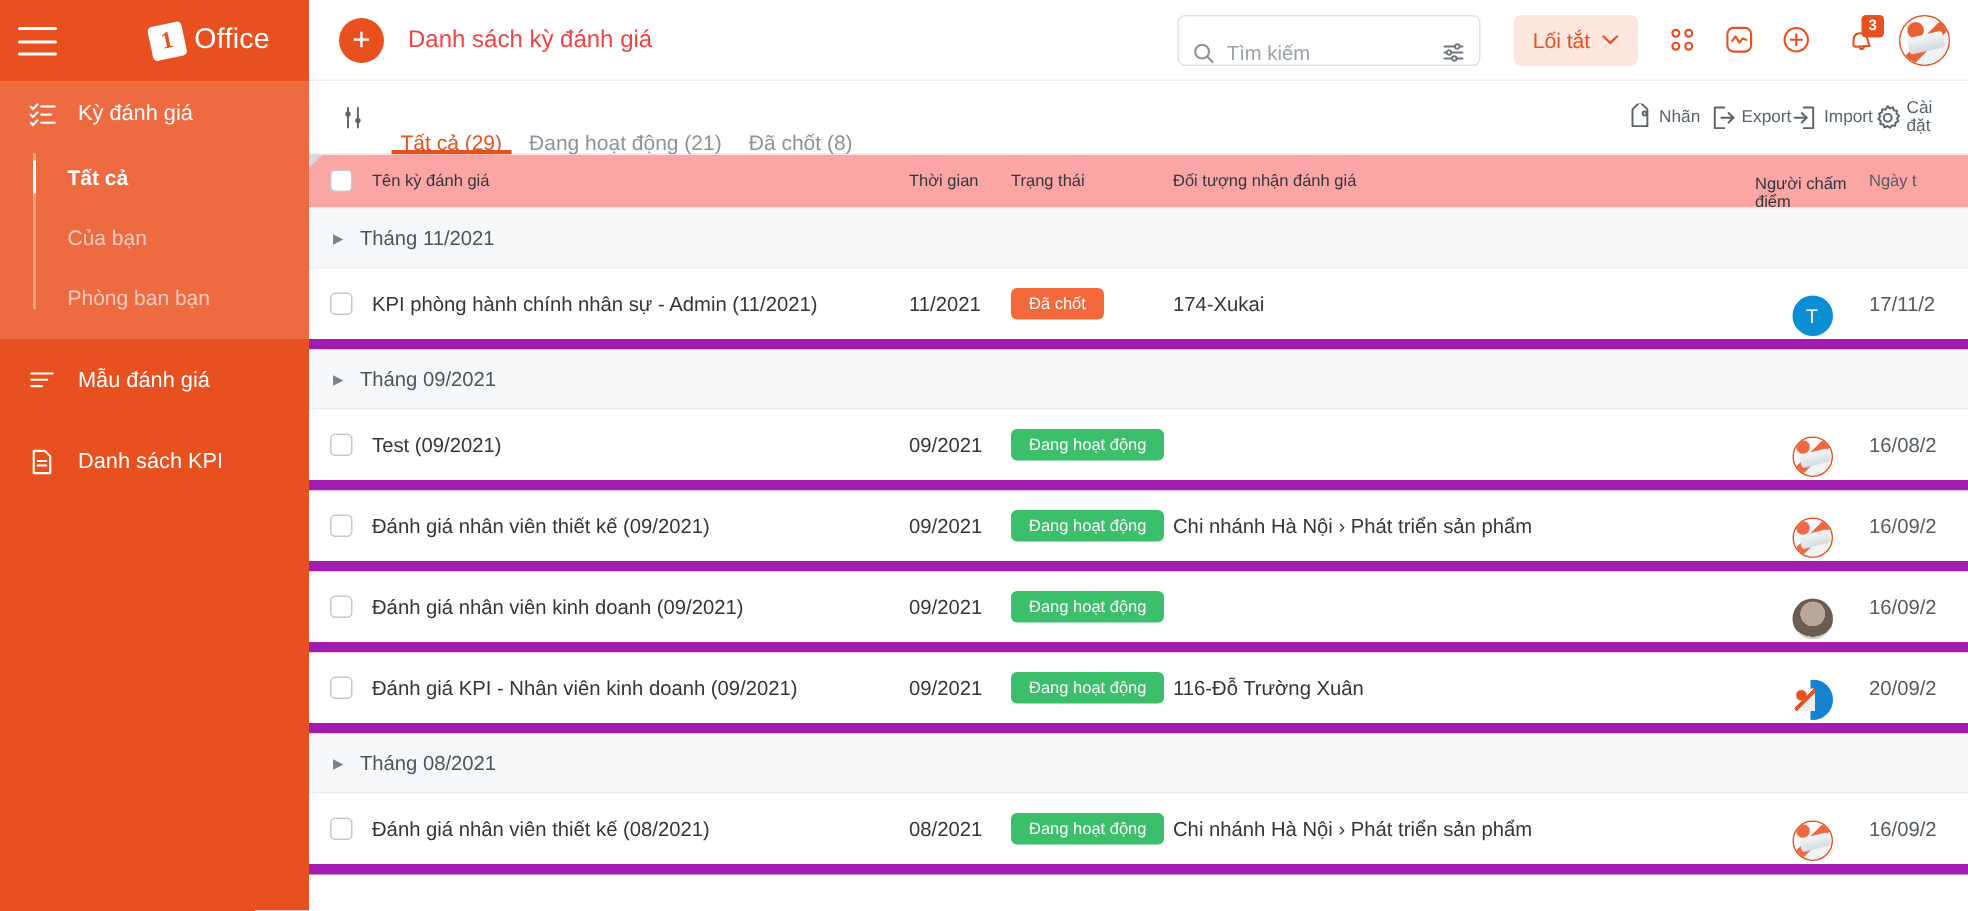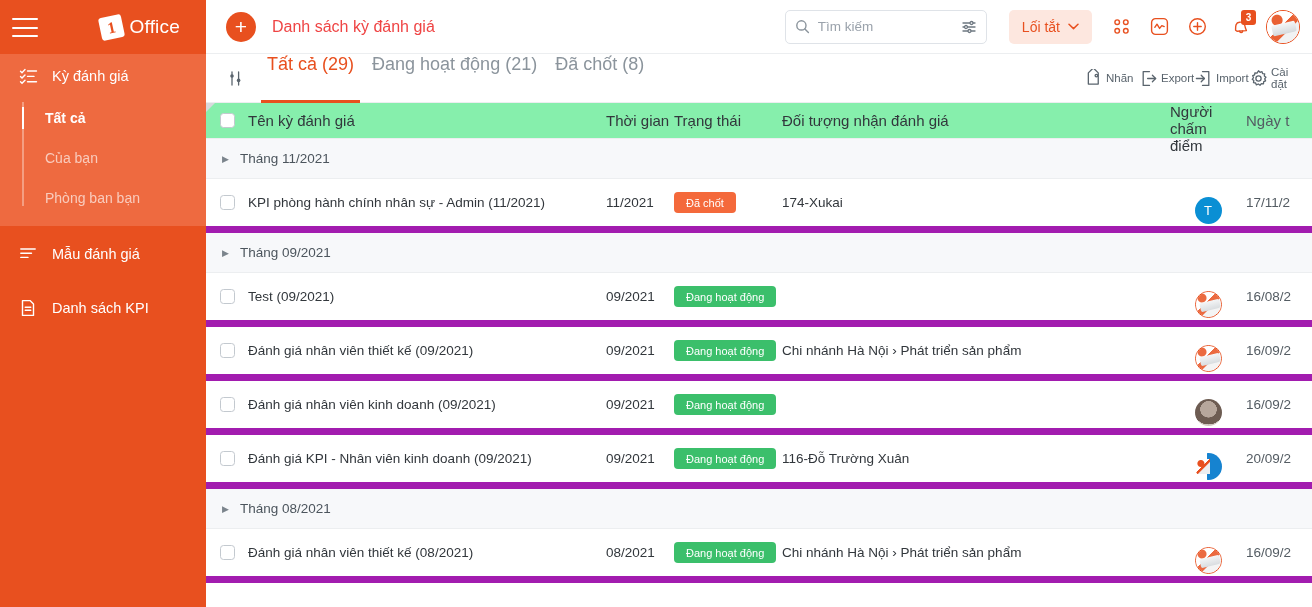--- a/index.html
+++ b/index.html
@@ -76,21 +76,21 @@
     width:30px; height:30px; border-radius:50%; background:#E8501F;
     display:flex; align-items:center; justify-content:center;
     color:#fff; font-size:21px; line-height:1; cursor:pointer;
     flex:0 0 30px; font-weight:300;
   }
   .page-title { margin-left:16px; font-size:16px; color:#ef4444; }
 
   .topbar-right { margin-left:auto; display:flex; align-items:center; gap:0; }
   .search-box {
     width: 202px; height:34px; border:1px solid #dfe3e8; border-radius:5px;
-    display:flex; align-items:center; padding:0 9px; gap:8px; background:#fff;
+    display:flex; align-items:flex-end; padding:0 9px; gap:8px; background:#fff;
   }
   .search-box input {
     border:none; outline:none; flex:1; font-size:13.5px; color:#32373c;
     font-family:"Liberation Sans", sans-serif; min-width:0; background:transparent;
   }
   .search-box input::placeholder { color:#9aa2ab; }
   .shortcut-btn {
     margin-left:22px; height:34px; border-radius:5px; background:#FDE7DF;
     color:#E8501F; font-size:14px; display:flex; align-items:center; gap:8px;
     padding:0 13px; cursor:pointer;
@@ -106,40 +106,40 @@
   .tabrow {
     height: 49px; flex:0 0 49px;
     display:flex; align-items:center;
     border-bottom:1px solid #eceef0;
     padding-left:18px; padding-right: 8px;
     background:#fff;
   }
   .filter-ic { width:22px; height:22px; display:flex; align-items:center; justify-content:center; margin-right:12px; cursor:pointer;}
   .tabs { display:flex; align-items:flex-end; height:49px; gap:0; }
   .tab {
-    font-size:18px; color:#8b949c; padding: 0 9px; height:49px;
-    display:flex; align-items:flex-start; cursor:pointer; position:relative;
+    font-size:14px; color:#8b949c; padding: 0 9px; height:49px;
+    display:flex; align-items:flex-end; cursor:pointer; position:relative;
   }
   .tab.active { color:#E8501F; }
   .tab.active::after {
     content:""; position:absolute; left:3px; right:3px; bottom:0; height:2.5px; background:#E8501F;
   }
   .toolbar { margin-left:auto; display:flex; align-items:center; gap:0;}
   .tool {
     width:55px; display:flex; flex-direction:row; align-items:center; gap:3px;
     cursor:pointer; color:#4f5b66;
   }
   .tool .tl { font-size:11.5px; color:#5a646d;}
 
   
   .tablewrap { flex:1; overflow:hidden; position:relative; background:#fff;}
   .thead {
     height: 36px; display:flex; align-items:center;
-    border-bottom:1px solid #eceef0; font-size:15px; color:#32373c;
-    background:#86efac;
+    border-bottom:1px solid #eceef0; font-size:11px; color:#32373c;
+    background:#fca5a5;
   }
   .row {
     height: 54px; display:flex; align-items:center;
     border-bottom:7px solid #a21caf; font-size:13.5px; color:#32373c;
     background:#fff;
   }
   .grouprow {
     height: 40px; display:flex; align-items:center;
     background:#f7f8fa; border-bottom:1px solid #eceef0;
     font-size:13.5px; color:#4c555d; padding-left:16px; gap:11px;

